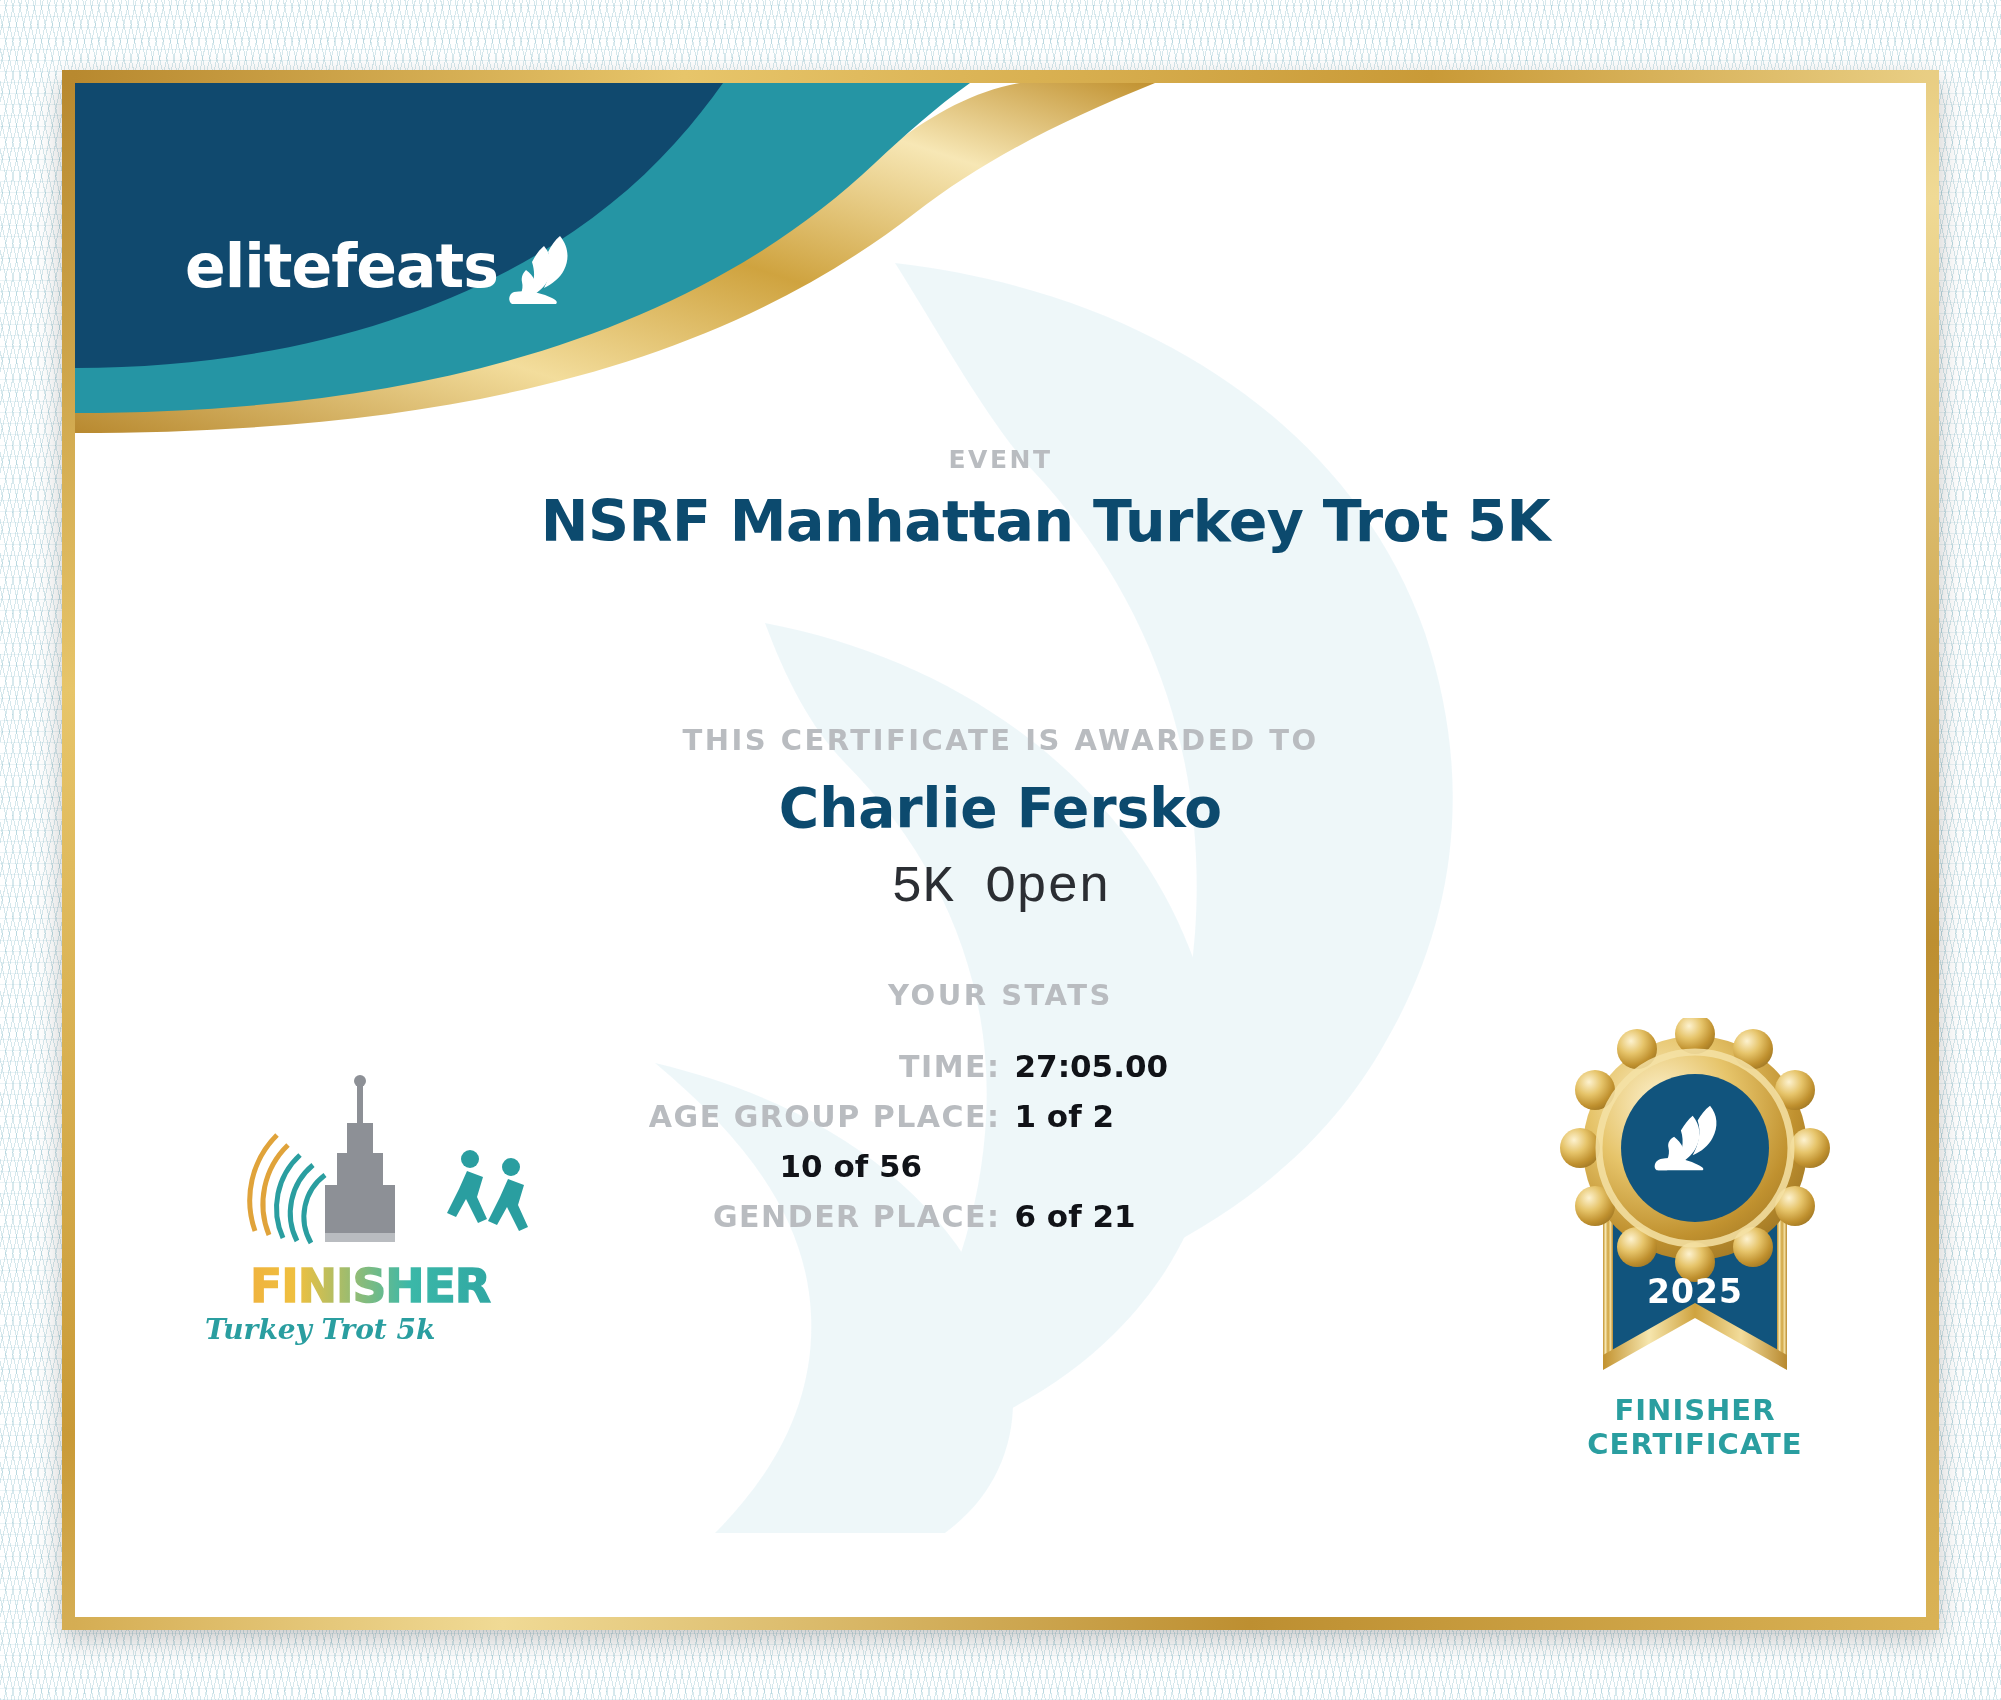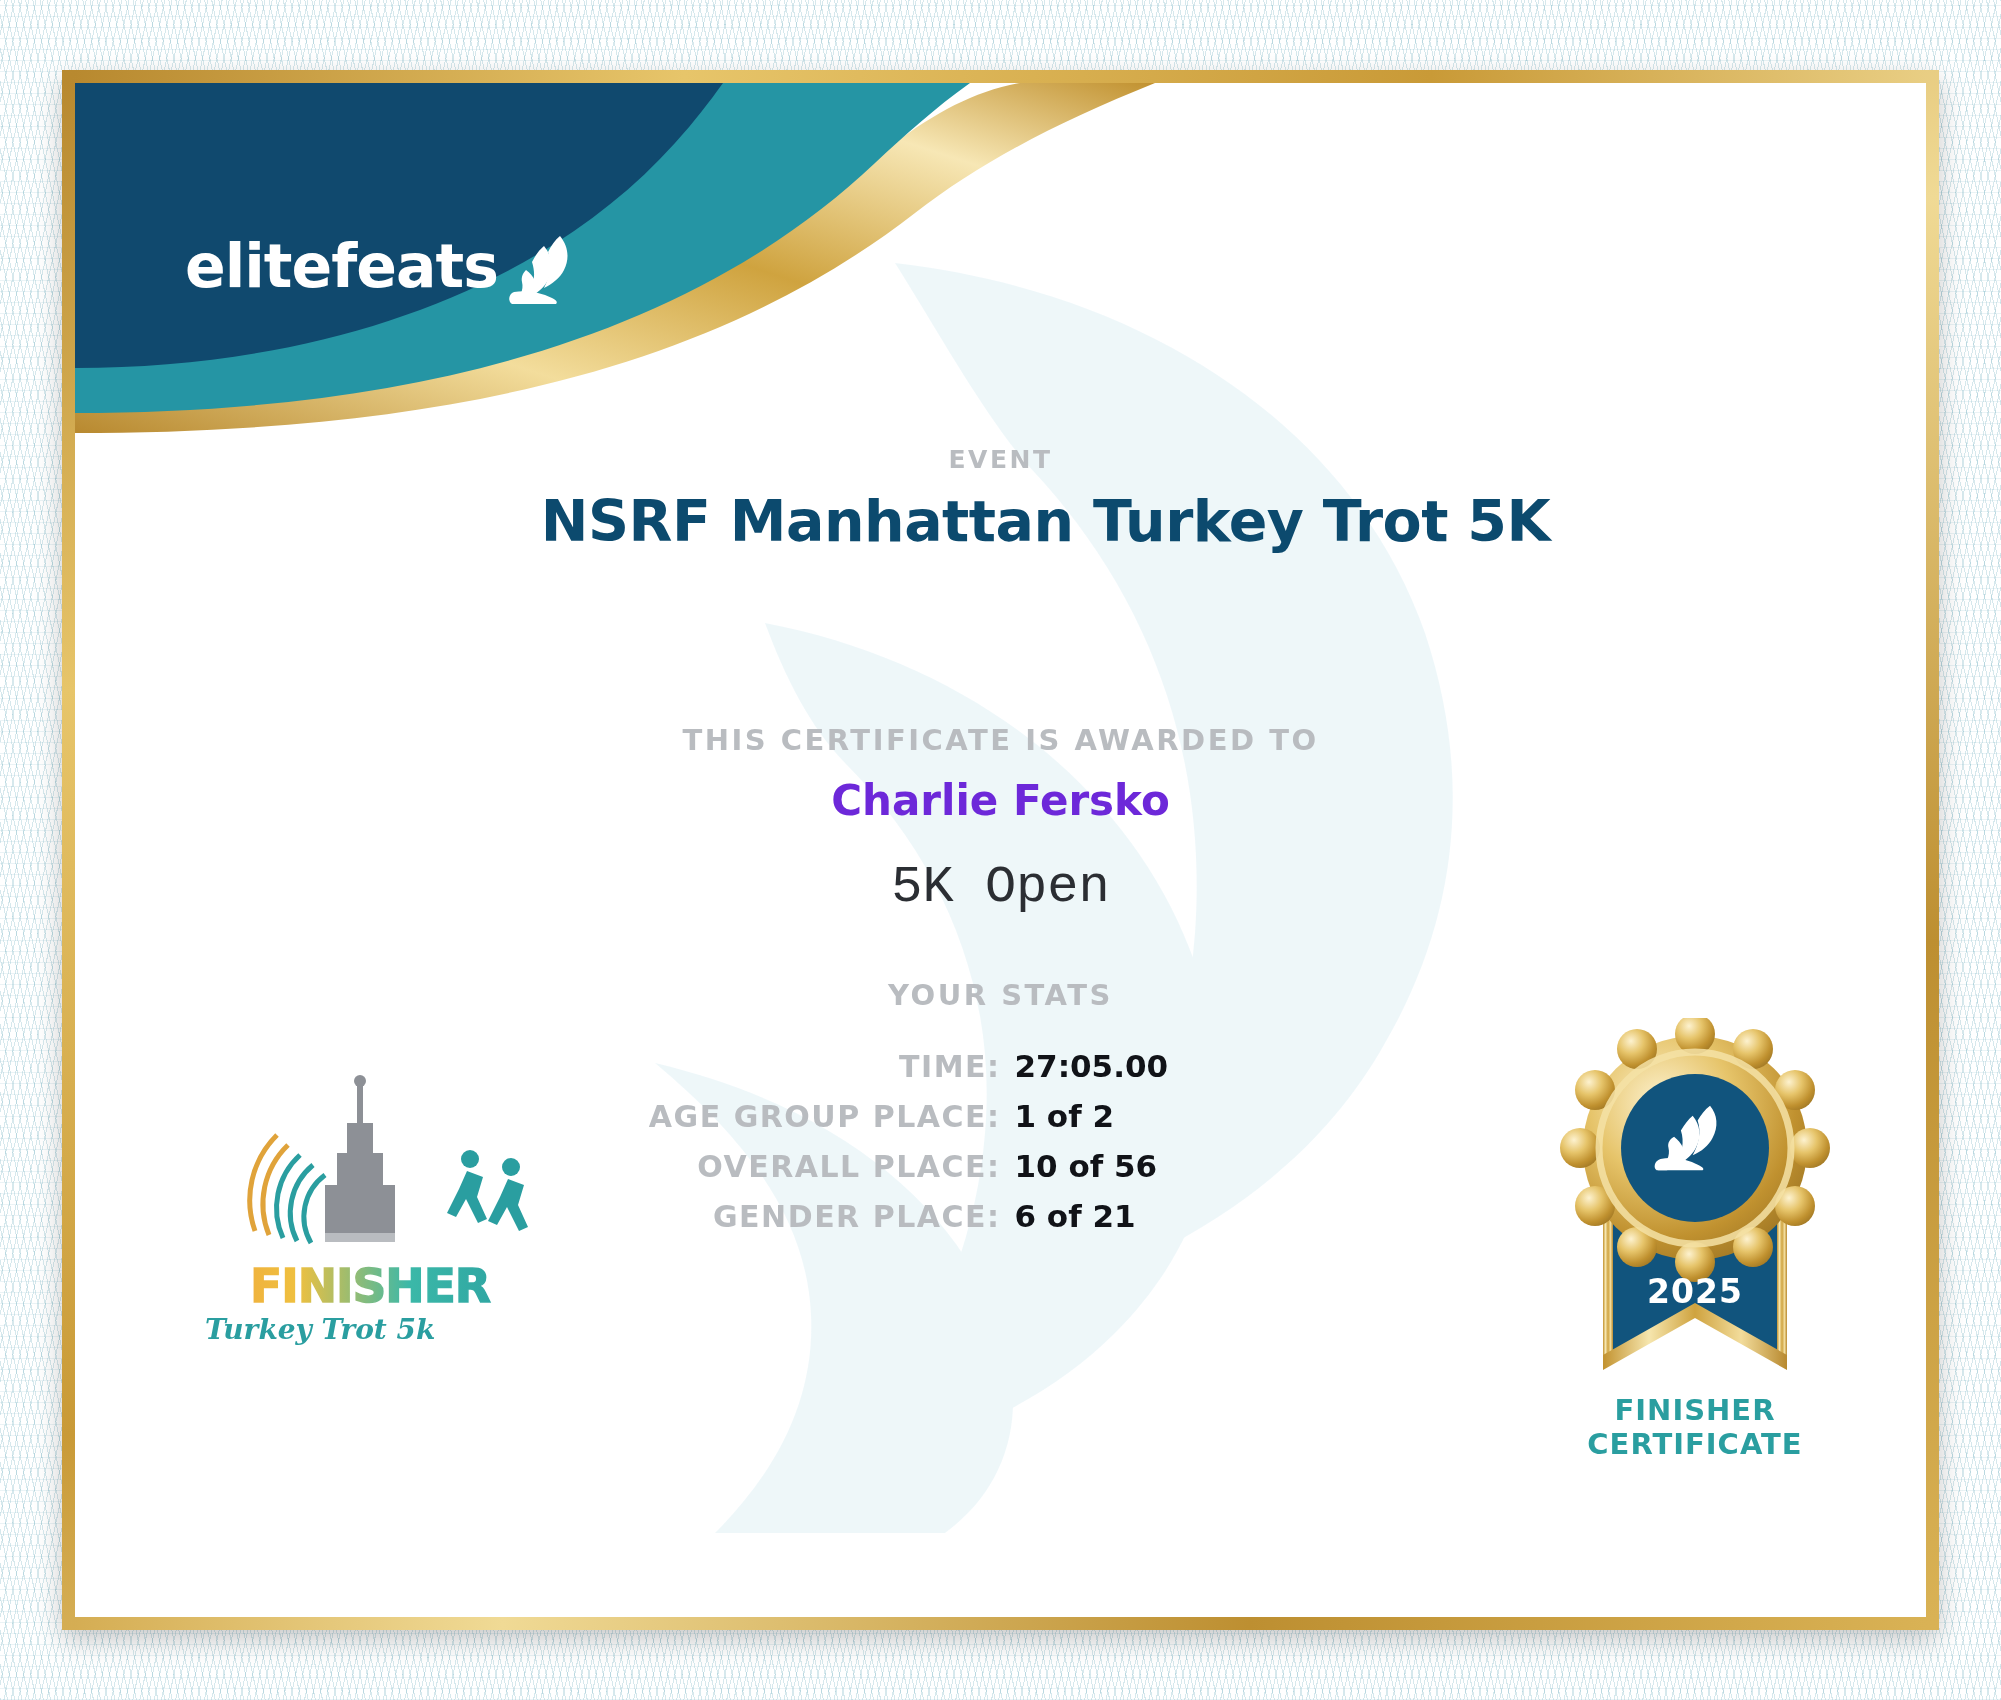--- a/index.html
+++ b/index.html
@@ -123,23 +123,23 @@
     font-size: 57px;
     font-weight: bold;
     color: #0c4a6e;
     font-family: "DejaVu Sans", sans-serif;
     letter-spacing: -0.5px;
     padding-left: 45px;
   }
   #awarded-label { top: 640px; font-size: 29px; }
   #recipient-name {
     top: 693px;
-    font-size: 42px;
-    font-weight: bold;
-    color: #6d28d9;
+    font-size: 55px;
+    font-weight: bold;
+    color: #0c4a6e;
     font-family: "DejaVu Sans", sans-serif;
   }
   #division {
     top: 775px;
     font-size: 52px;
     color: #2b2e33;
     font-family: Liberation Mono, monospace;
   }
   #stats-label { top: 895px; font-size: 29px; }
 
@@ -296,21 +296,20 @@
       <div id="stats">
         <div class="stat-row">
           <div class="stat-key">TIME:</div>
           <div class="stat-val">27:05.00</div>
         </div>
         <div class="stat-row">
           <div class="stat-key">AGE GROUP PLACE:</div>
           <div class="stat-val">1 of 2</div>
         </div>
         <div class="stat-row">
-          <div class="stat-key">OVERALL PLACE:</div>
           <div class="stat-val">10 of 56</div>
         </div>
         <div class="stat-row">
           <div class="stat-key">GENDER PLACE:</div>
           <div class="stat-val">6 of 21</div>
         </div>
       </div>
 
       <div id="event-logo">
         <svg width="330" height="200" viewBox="0 0 330 200">

